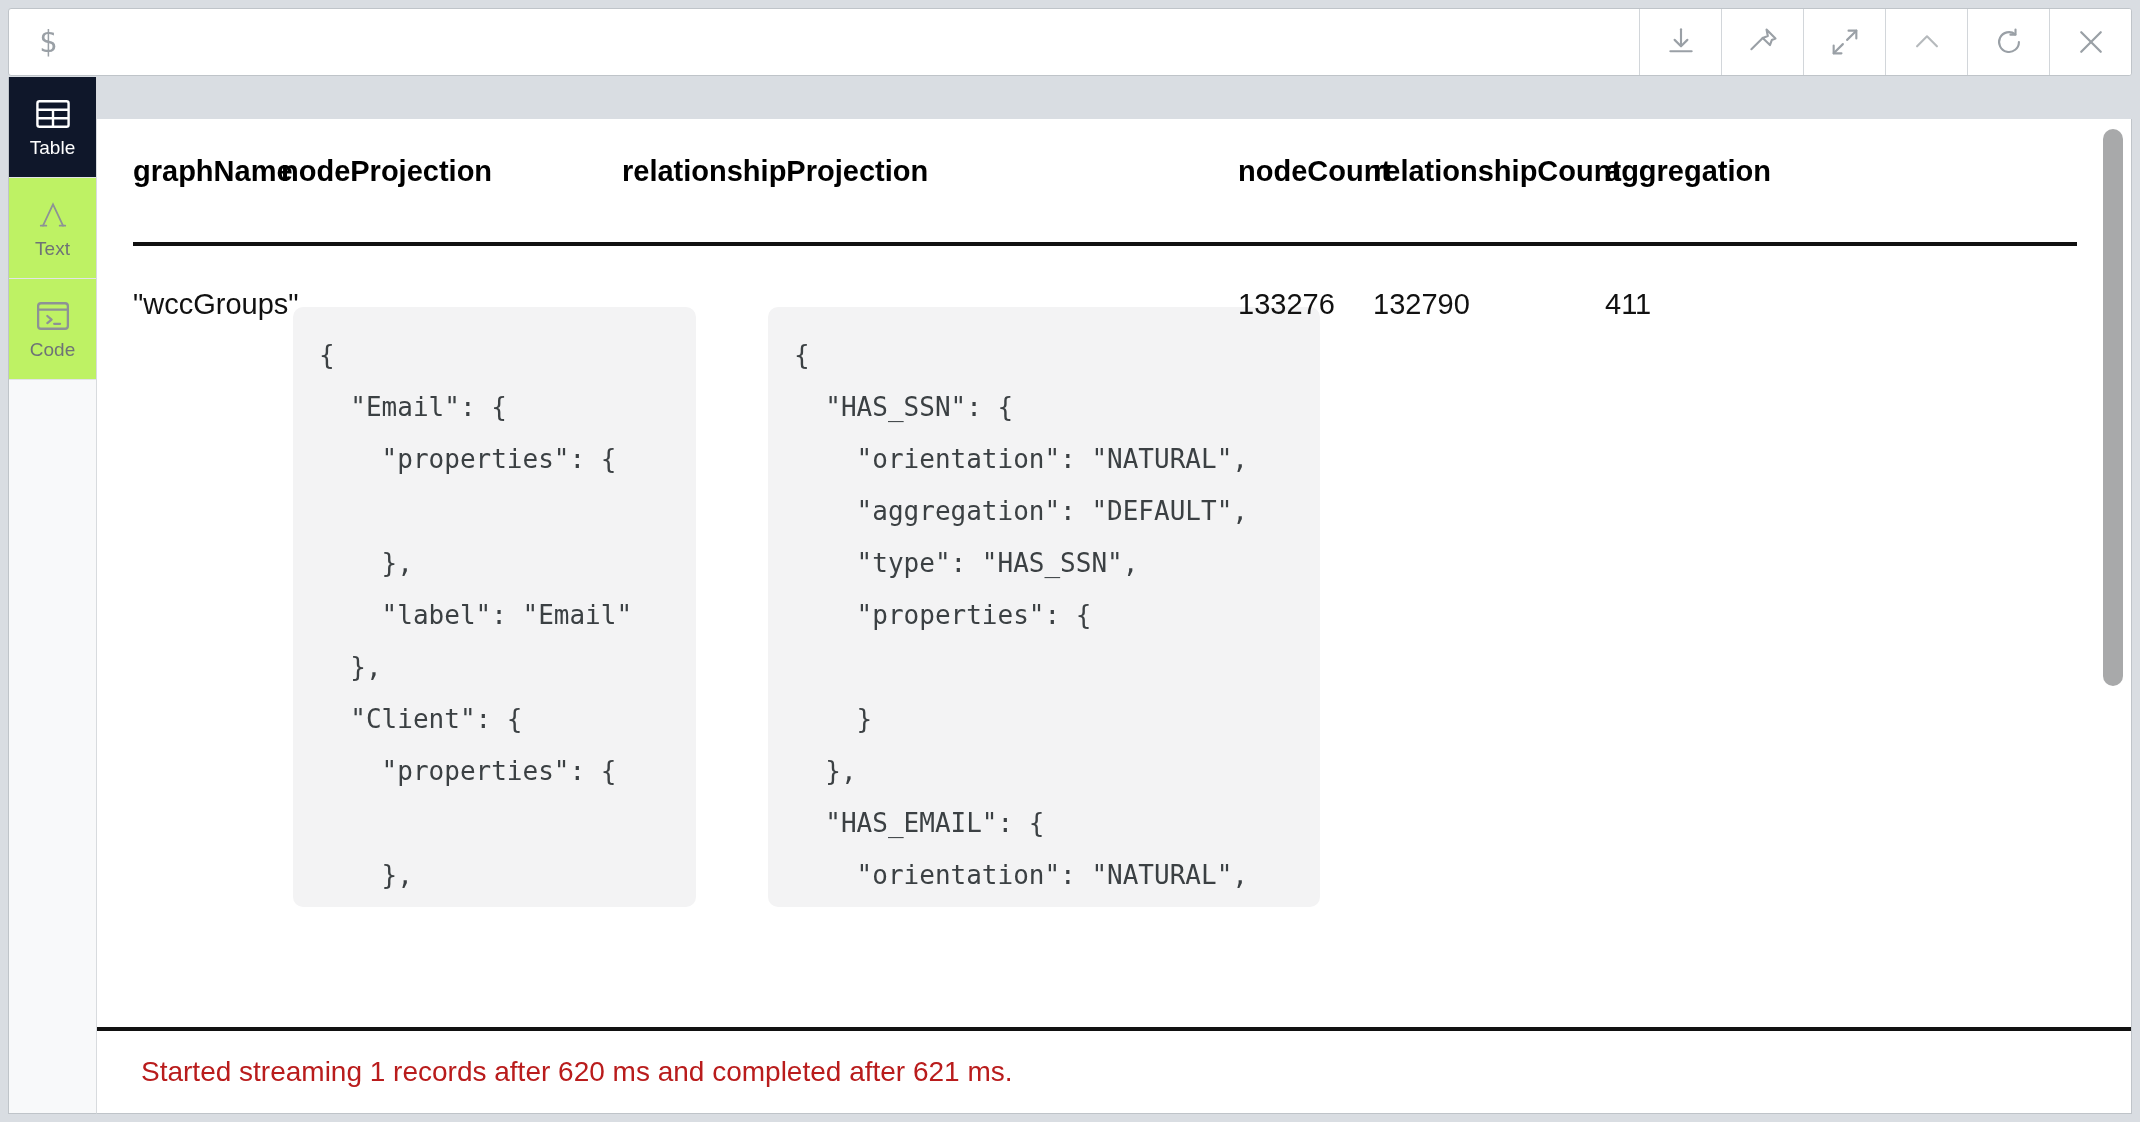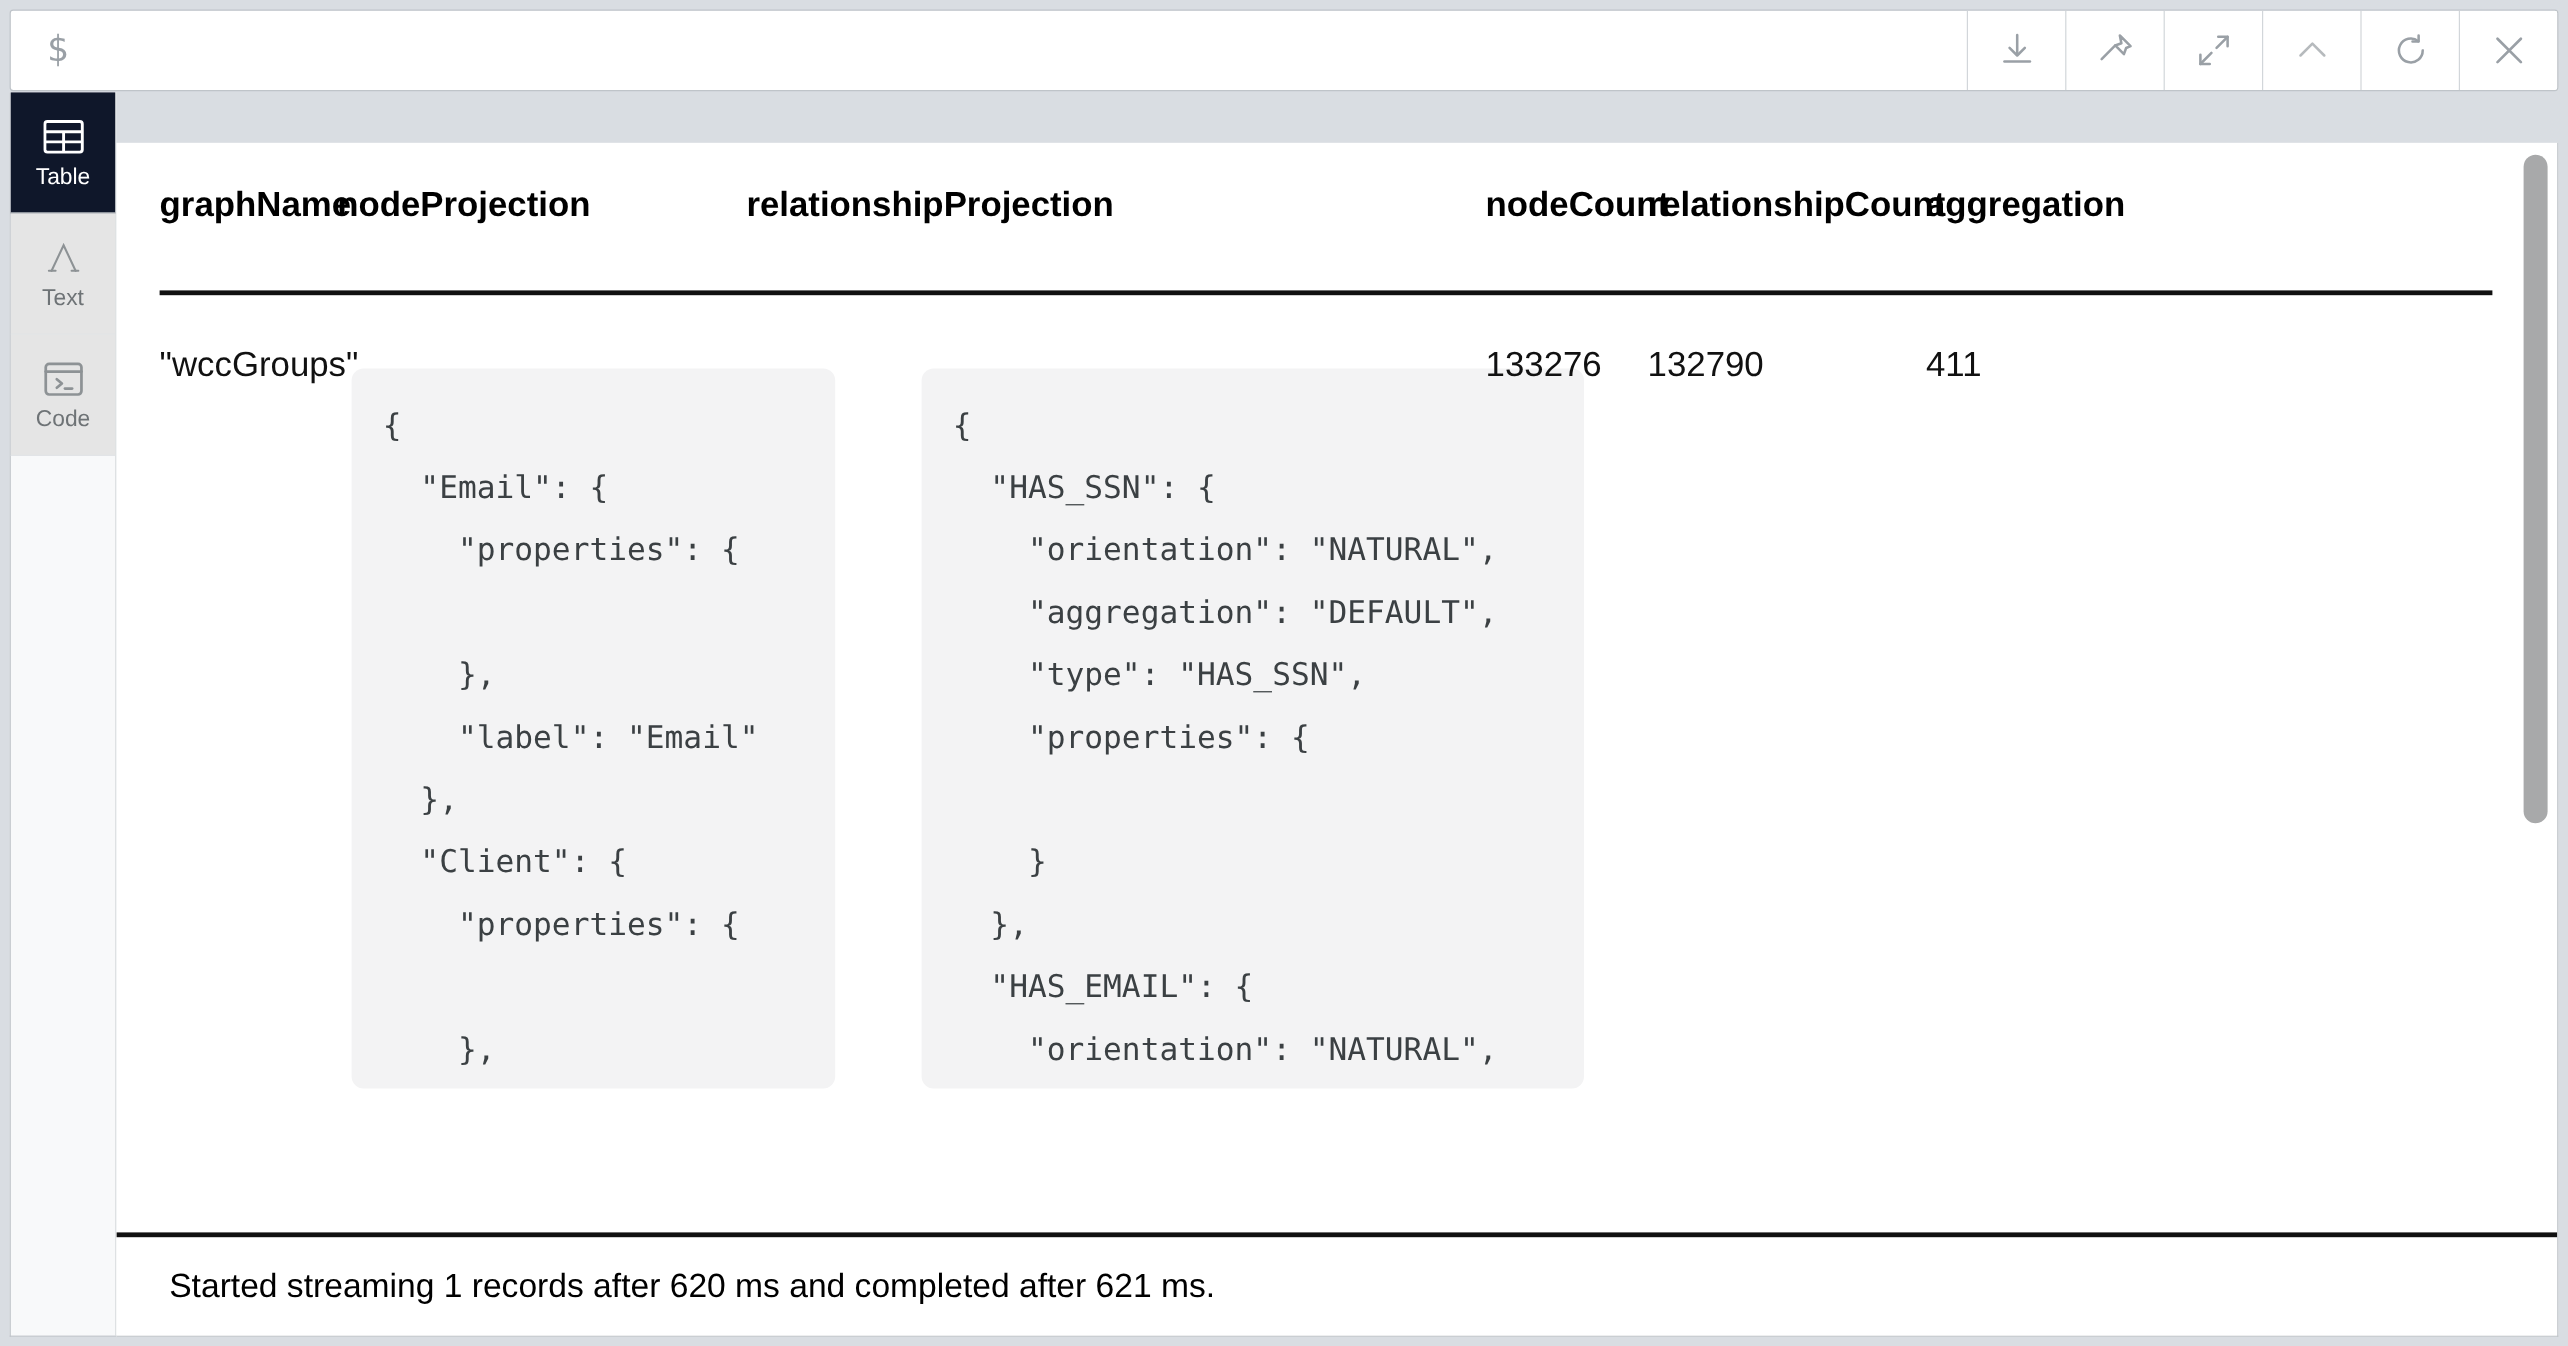--- a/index.html
+++ b/index.html
@@ -83,21 +83,21 @@
   }
   .side-item {
     height: 101px;
     border-bottom: 1px solid #e2e4e7;
     display: flex;
     flex-direction: column;
     align-items: center;
     justify-content: center;
     gap: 7px;
     cursor: pointer;
-    background: #e5e5e5;
+    background: #bef264;
   }
   .side-item.active { background: #0f172a; }
   .side-item .side-label {
     font-size: 19px;
     color: #6e7376;
     line-height: 1;
   }
   .side-item.active .side-label { color: #ffffff; }
   .side-icon { height: 34px; display: flex; align-items: center; }
 
@@ -192,21 +192,21 @@
     width: 100%;
     height: 86px;
     border-top: 4px solid #111;
     background: #fff;
     display: flex;
     align-items: center;
     padding-left: 44px;
   }
   .status-text {
     font-size: 28px;
-    color: #000000;
+    color: #b91c1c;
     white-space: nowrap;
   }
 </style>
 </head>
 <body>
 
 <div class="app-frame">
 
   <div class="cmd-bar">
     <div class="cmd-text-wrap">

